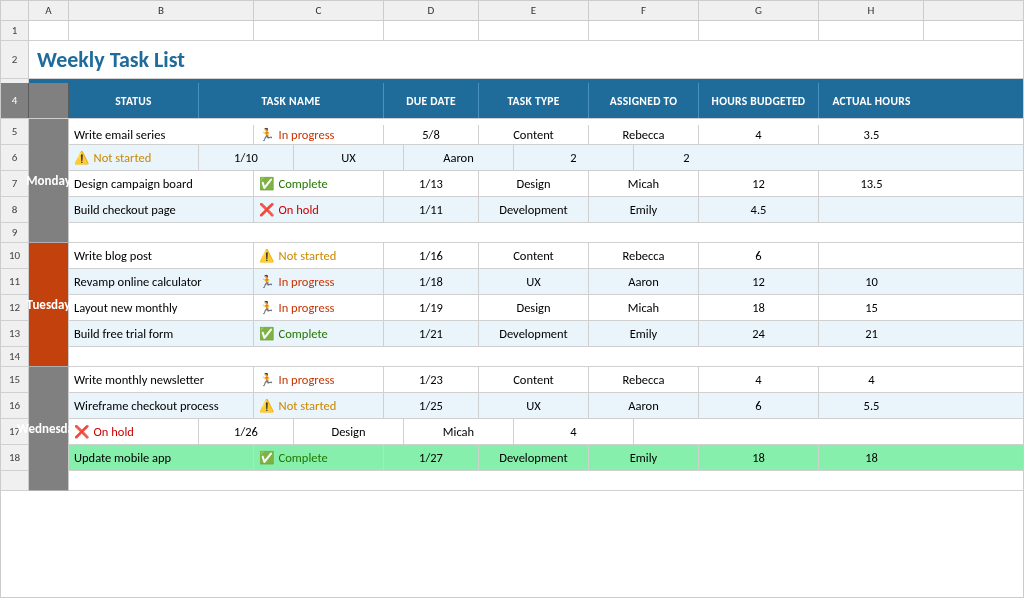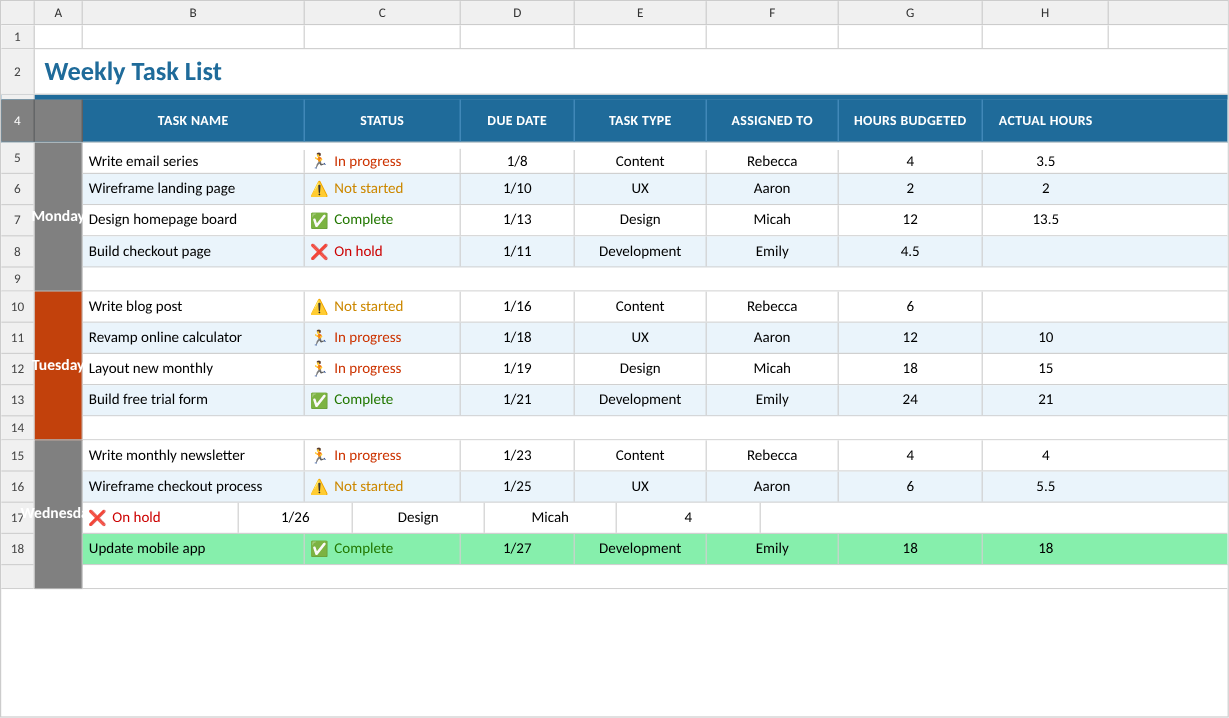--- a/index.html
+++ b/index.html
@@ -181,22 +181,22 @@
     </div>
 
     <div style="height:4px; background:#1f6b9a; display:flex;">
       <div style="width:28px; background:#f0f0f0; border-right:1px solid #ccc;"></div>
       <div style="flex:1; background:#1f6b9a;"></div>
     </div>
 
     <div class="sheet-row header-row" style="height:36px;">
       <div class="row-num" style="background:#808080; color:#fff; border-right:1px solid #5a5a5a;">4</div>
       <div class="cell col-a header-cell" style="background:#808080; border-right:1px solid #5a5a5a;"></div>
+      <div class="cell col-c header-cell">STATUS</div>
       <div class="cell col-b header-cell">TASK NAME</div>
-      <div class="cell col-c header-cell">STATUS</div>
       <div class="cell col-d header-cell">DUE DATE</div>
       <div class="cell col-e header-cell">TASK TYPE</div>
       <div class="cell col-f header-cell">ASSIGNED TO</div>
       <div class="cell col-g header-cell">HOURS BUDGETED</div>
       <div class="cell col-h header-cell" style="border-right:none;">ACTUAL HOURS</div>
     </div>
 
     <div id="data-sections">
         <div style="display: flex; position: relative;">
           <div style="width: 28px; min-width: 28px; display: flex; flex-direction: column; background: rgb(240, 240, 240); border-right: 1px solid rgb(204, 204, 204);">
@@ -207,40 +207,39 @@
             <div style="height: 20px; display: flex; align-items: center; justify-content: center; font-size: 11px; color: rgb(68, 68, 68); border-bottom: 1px solid rgb(208, 208, 208);">9</div>
           </div>
           <div style="width: 40px; min-width: 40px; height: 124px; background: rgb(128, 128, 128); color: rgb(255, 255, 255); font-weight: bold; font-size: 13px; display: flex; align-items: center; justify-content: center; border-right: 1px solid rgb(204, 204, 204); border-bottom: 1px solid rgb(176, 176, 176);">Monday</div>
           <div style="display: flex; flex-direction: column; flex: 1 1 0%;">
             <div style="display: flex; height: 26px; border-bottom: 1px solid rgb(208, 208, 208); background: rgb(255, 255, 255); align-items: flex-end;">
               <div style="width: 185px; min-width: 185px; padding: 2px 5px; display: flex; align-items: center; justify-content: flex-start; font-size: 12.5px; overflow: hidden; white-space: nowrap; border-right: 1px solid rgb(208, 208, 208);">Write email series</div>
               <div style="width: 130px; min-width: 130px; padding: 2px 5px; display: flex; align-items: center; justify-content: flex-start; font-size: 12.5px; overflow: hidden; white-space: nowrap; border-right: 1px solid rgb(208, 208, 208);">
                 <span style="margin-right:4px;">🏃</span>
                 <span class="status-in-progress">In progress</span>
               </div>
-              <div style="width: 95px; min-width: 95px; padding: 2px 5px; display: flex; align-items: center; justify-content: center; font-size: 12.5px; overflow: hidden; white-space: nowrap; border-right: 1px solid rgb(208, 208, 208);">1/8</div>
+              <div style="width: 95px; min-width: 95px; padding: 2px 5px; display: flex; align-items: center; justify-content: center; font-size: 12.5px; overflow: hidden; white-space: nowrap; border-right: 1px solid rgb(208, 208, 208);">5/8</div>
               <div style="width: 110px; min-width: 110px; padding: 2px 5px; display: flex; align-items: center; justify-content: center; font-size: 12.5px; overflow: hidden; white-space: nowrap; border-right: 1px solid rgb(208, 208, 208);">Content</div>
               <div style="width: 110px; min-width: 110px; padding: 2px 5px; display: flex; align-items: center; justify-content: center; font-size: 12.5px; overflow: hidden; white-space: nowrap; border-right: 1px solid rgb(208, 208, 208);">Rebecca</div>
               <div style="width: 120px; min-width: 120px; padding: 2px 5px; display: flex; align-items: center; justify-content: center; font-size: 12.5px; overflow: hidden; white-space: nowrap; border-right: 1px solid rgb(208, 208, 208);">4</div>
               <div style="width: 105px; min-width: 105px; padding: 2px 5px; display: flex; align-items: center; justify-content: center; font-size: 12.5px; overflow: hidden; white-space: nowrap; border-right: none;">3.5</div>
             </div>
             <div style="display: flex; height: 26px; border-bottom: 1px solid rgb(208, 208, 208); background: rgb(234, 244, 251);">
-              <div style="width: 185px; min-width: 185px; padding: 2px 5px; display: flex; align-items: center; justify-content: flex-start; font-size: 12.5px; overflow: hidden; white-space: nowrap; border-right: 1px solid rgb(208, 208, 208);">Wireframe landing page</div>
               <div style="width: 130px; min-width: 130px; padding: 2px 5px; display: flex; align-items: center; justify-content: flex-start; font-size: 12.5px; overflow: hidden; white-space: nowrap; border-right: 1px solid rgb(208, 208, 208);">
                 <span style="margin-right:4px;">⚠️</span>
                 <span class="status-not-started">Not started</span>
               </div>
               <div style="width: 95px; min-width: 95px; padding: 2px 5px; display: flex; align-items: center; justify-content: center; font-size: 12.5px; overflow: hidden; white-space: nowrap; border-right: 1px solid rgb(208, 208, 208);">1/10</div>
               <div style="width: 110px; min-width: 110px; padding: 2px 5px; display: flex; align-items: center; justify-content: center; font-size: 12.5px; overflow: hidden; white-space: nowrap; border-right: 1px solid rgb(208, 208, 208);">UX</div>
               <div style="width: 110px; min-width: 110px; padding: 2px 5px; display: flex; align-items: center; justify-content: center; font-size: 12.5px; overflow: hidden; white-space: nowrap; border-right: 1px solid rgb(208, 208, 208);">Aaron</div>
               <div style="width: 120px; min-width: 120px; padding: 2px 5px; display: flex; align-items: center; justify-content: center; font-size: 12.5px; overflow: hidden; white-space: nowrap; border-right: 1px solid rgb(208, 208, 208);">2</div>
               <div style="width: 105px; min-width: 105px; padding: 2px 5px; display: flex; align-items: center; justify-content: center; font-size: 12.5px; overflow: hidden; white-space: nowrap; border-right: none;">2</div>
             </div>
             <div style="display: flex; height: 26px; border-bottom: 1px solid rgb(208, 208, 208); background: rgb(255, 255, 255);">
-              <div style="width: 185px; min-width: 185px; padding: 2px 5px; display: flex; align-items: center; justify-content: flex-start; font-size: 12.5px; overflow: hidden; white-space: nowrap; border-right: 1px solid rgb(208, 208, 208);">Design homepage board</div>
+              <div style="width: 185px; min-width: 185px; padding: 2px 5px; display: flex; align-items: center; justify-content: flex-start; font-size: 12.5px; overflow: hidden; white-space: nowrap; border-right: 1px solid rgb(208, 208, 208);">Design campaign board</div>
               <div style="width: 130px; min-width: 130px; padding: 2px 5px; display: flex; align-items: center; justify-content: flex-start; font-size: 12.5px; overflow: hidden; white-space: nowrap; border-right: 1px solid rgb(208, 208, 208);">
                 <span style="margin-right:4px;">✅</span>
                 <span class="status-complete">Complete</span>
               </div>
               <div style="width: 95px; min-width: 95px; padding: 2px 5px; display: flex; align-items: center; justify-content: center; font-size: 12.5px; overflow: hidden; white-space: nowrap; border-right: 1px solid rgb(208, 208, 208);">1/13</div>
               <div style="width: 110px; min-width: 110px; padding: 2px 5px; display: flex; align-items: center; justify-content: center; font-size: 12.5px; overflow: hidden; white-space: nowrap; border-right: 1px solid rgb(208, 208, 208);">Design</div>
               <div style="width: 110px; min-width: 110px; padding: 2px 5px; display: flex; align-items: center; justify-content: center; font-size: 12.5px; overflow: hidden; white-space: nowrap; border-right: 1px solid rgb(208, 208, 208);">Micah</div>
               <div style="width: 120px; min-width: 120px; padding: 2px 5px; display: flex; align-items: center; justify-content: center; font-size: 12.5px; overflow: hidden; white-space: nowrap; border-right: 1px solid rgb(208, 208, 208);">12</div>
               <div style="width: 105px; min-width: 105px; padding: 2px 5px; display: flex; align-items: center; justify-content: center; font-size: 12.5px; overflow: hidden; white-space: nowrap; border-right: none;">13.5</div>
             </div>

